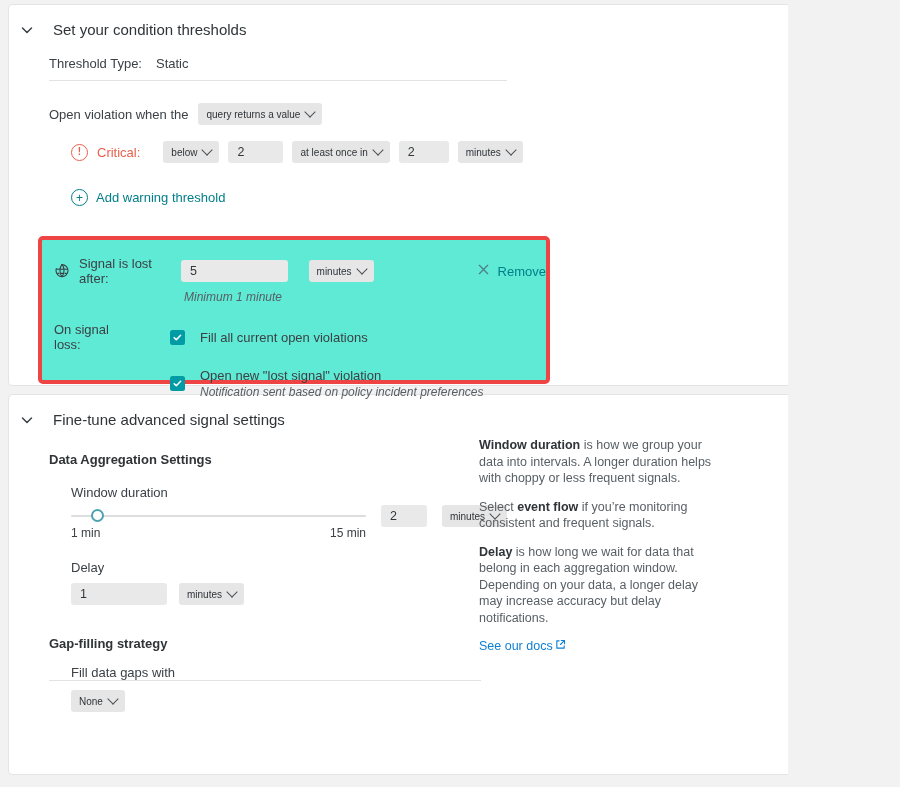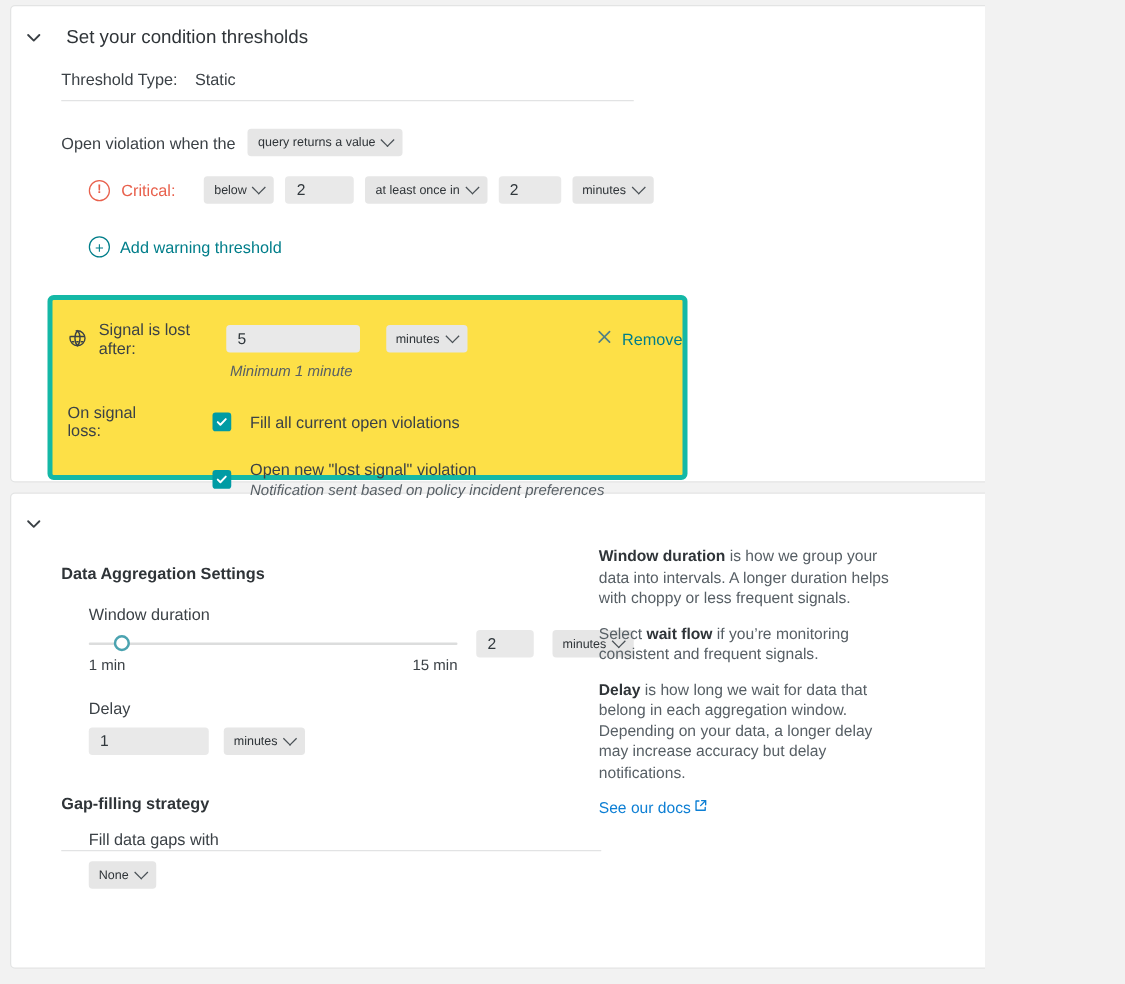--- a/index.html
+++ b/index.html
@@ -98,23 +98,23 @@
     border:1.4px solid #007e8a;flex:none;
     display:inline-flex;align-items:center;justify-content:center;
     font-size:12px;line-height:1;color:#007e8a;
   }
 
   
   #signal-loss-highlight{
     position:absolute;
     left:38px;top:236px;
     width:512px;height:148px;
-    border:4px solid #14b8a6;
+    border:4px solid #ef4444;
     border-radius:5px;
-    background:#fde047;
+    background:#5eead4;
     box-sizing:border-box;
     z-index:5;
   }
 
   .globe-icon{width:16px;height:16px;flex:none;}
 
   .chk{
     width:15px;height:15px;border-radius:2.5px;
     background:#009ba4;flex:none;
     display:inline-flex;align-items:center;justify-content:center;
@@ -236,20 +236,21 @@
   </div>
 
   <div class="card" id="card-advanced">
 
     <div class="section-head">
       <span class="chevron">
         <svg width="16" height="16" viewBox="0 0 16 16">
             <path d="M3.5 6 L8 10.5 L12.5 6" fill="none" stroke="#3b4146" stroke-width="1.5" stroke-linecap="round" stroke-linejoin="round"></path>
           </svg>
       </span>
+      <span class="section-title">Fine-tune advanced signal settings</span>
     </div>
 
     <div style="padding-left:40px;margin-top:24px;">
       <div class="sub-head">Data Aggregation Settings</div>
     </div>
 
     <div style="padding-left:62px;margin-top:18px;">
       <div class="lbl">Window duration</div>
       <div class="row" style="gap:15px;align-items:flex-start;margin-top:8px;">
         <div>
@@ -301,21 +302,21 @@
           <i class="caret"></i>
         </span>
       </div>
     </div>
 
     <div class="help" style="position:absolute;left:470px;top:42px;width:245px;">
       <p>
         <b>Window duration</b><span> is how we group your data into intervals. A longer duration helps with choppy or less frequent signals.</span>
       </p>
       <p>
-        <span>Select </span><b>wait flow</b><span> if you’re monitoring consistent and frequent signals.</span>
+        <span>Select </span><b>event flow</b><span> if you’re monitoring consistent and frequent signals.</span>
       </p>
       <p>
         <b>Delay</b><span> is how long we wait for data that belong in each aggregation window. Depending on your data, a longer delay may increase accuracy but delay notifications.</span>
       </p>
       <a class="bluelink">
         <span>See our docs</span>
         <span>
           <svg width="11" height="11" viewBox="0 0 12 12">
               <path d="M4.5 2 H2 V10 H10 V7.5" fill="none" stroke="#0d7fd4" stroke-width="1.2" stroke-linecap="round" stroke-linejoin="round"></path>
               <path d="M6.8 1.6 H10.4 V5.2" fill="none" stroke="#0d7fd4" stroke-width="1.2" stroke-linecap="round" stroke-linejoin="round"></path>

